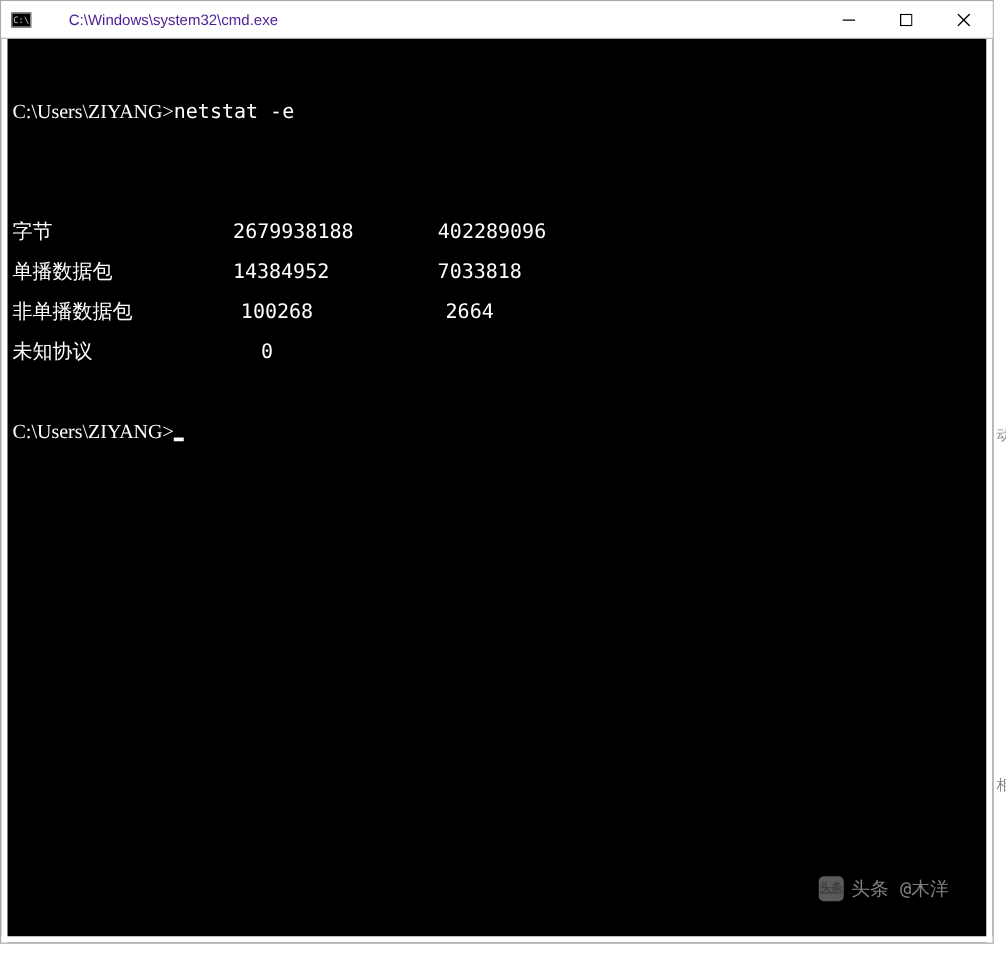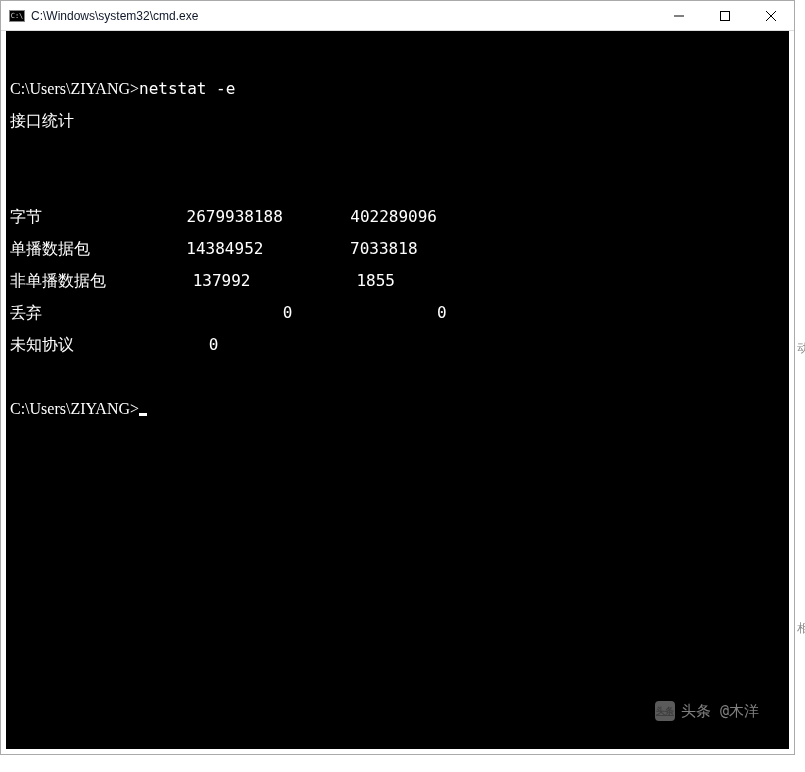--- a/index.html
+++ b/index.html
@@ -40,21 +40,22 @@
       display: flex;
       align-items: center;
       justify-content: center;
       font-size: 7px;
       color: #cccccc;
       font-family: monospace;
     }
     .titlebar-title {
       flex: 1;
       font-size: 12px;
-      color: #0f172a;
+      color: #4c1d95;
+      margin-left: 24px;
     }
     .titlebar-buttons {
       display: flex;
       height: 100%;
     }
     .title-btn {
       width: 46px;
       height: 30px;
       display: flex;
       align-items: center;
@@ -165,27 +166,25 @@
             <line x1="0" y1="0" x2="10" y2="10"></line>
             <line x1="10" y1="0" x2="0" y2="10"></line>
           </svg>
       </div>
     </div>
   </div>
 
   <div class="terminal">
 <div class="term-line"></div>
 <div class="term-line"><span class="prompt-path">C:\Users\ZIYANG&gt;</span><span class="cmd">netstat -e</span></div>
-<div class="term-line">接口统计</div>
 <div class="term-line"></div>
 <div class="term-line"></div>
 <div class="term-line">字节               2679938188       402289096</div>
 <div class="term-line">单播数据包          14384952         7033818</div>
-<div class="term-line">非单播数据包         137992           1855</div>
-<div class="term-line">丢弃                         0               0</div>
+<div class="term-line">非单播数据包         100268           2664</div>
 <div class="term-line">未知协议              0</div>
 <div class="term-line"></div>
 <div class="term-line"><span class="prompt-path">C:\Users\ZIYANG&gt;</span><span class="cursor"></span></div>
 
     <div class="watermark">
       <div class="watermark-logo">头条</div>
       <div class="watermark-text">头条 @木洋</div>
     </div>
   </div>
 </div>

